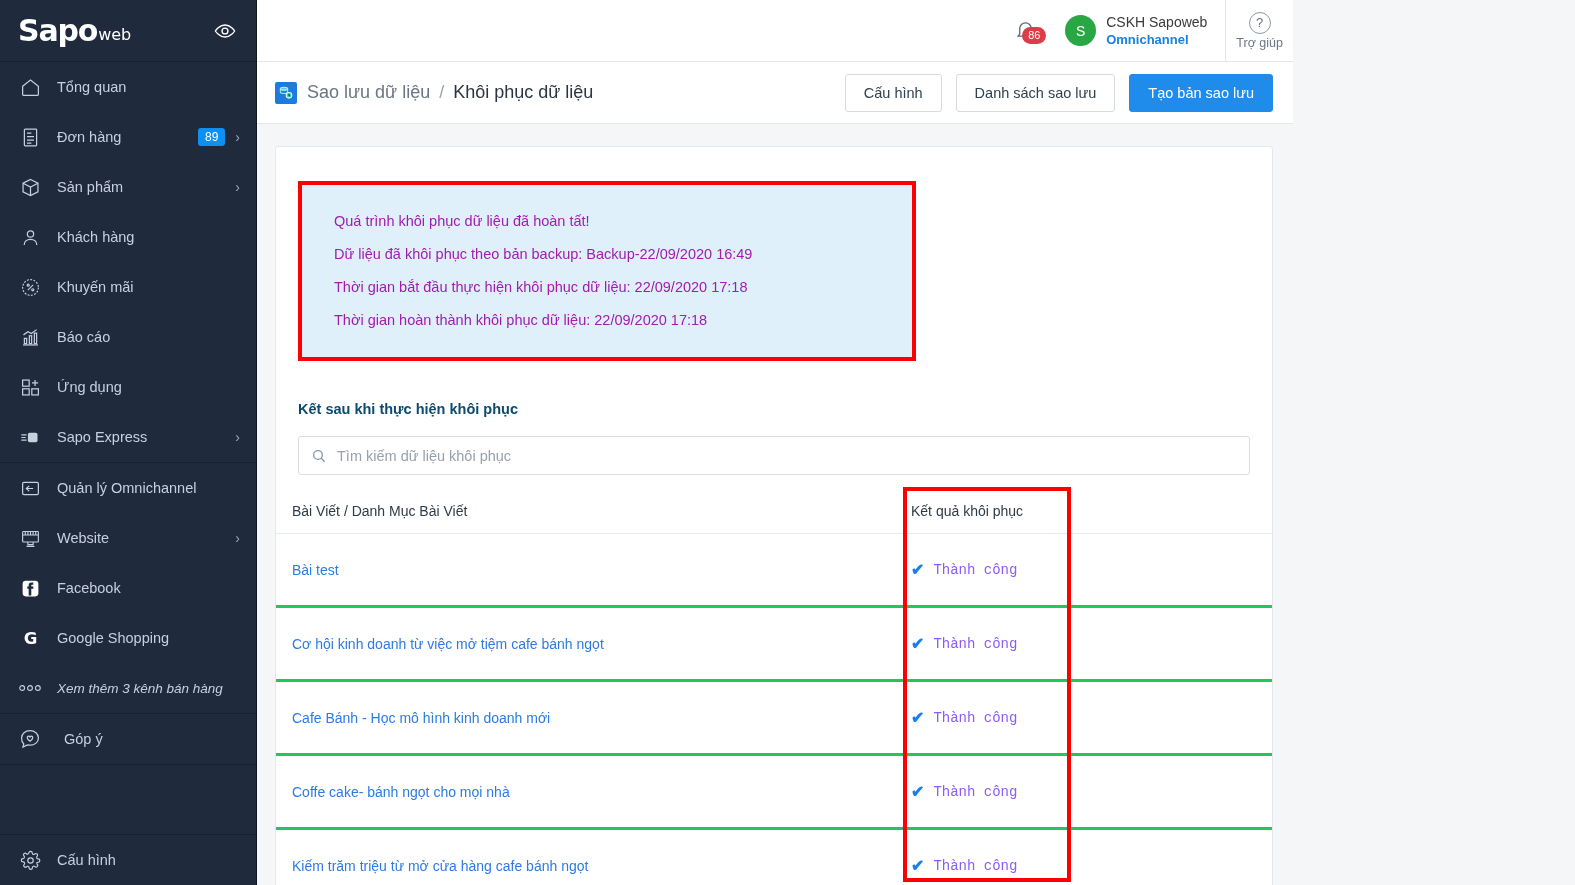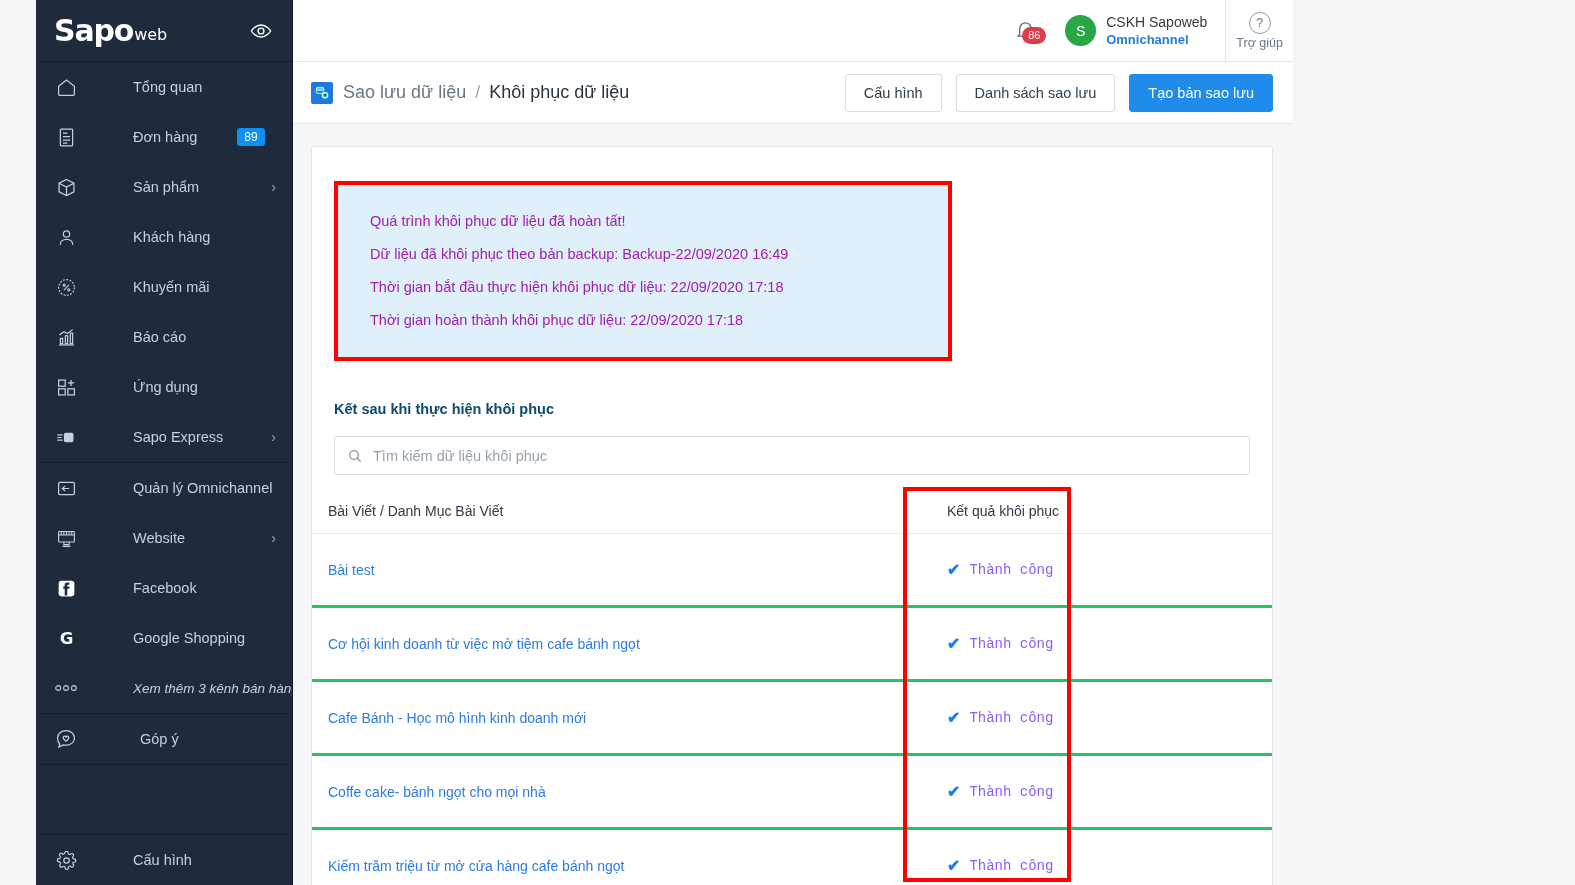--- a/index.html
+++ b/index.html
@@ -2,21 +2,21 @@
 <html><head>
 <meta charset="utf-8">
 <style>
   * { box-sizing: border-box; margin: 0; padding: 0; }
   html, body {
     width: 1575px; height: 885px;
     overflow: hidden;
     font-family: "Liberation Sans", sans-serif;
     background: #f4f6f8;
   }
-  .app { position: relative; width: 1293px; height: 885px; display: flex; padding-left: 36px; }
+  .app { position: relative; width: 1293px; height: 885px; display: flex; }
 
   
   .sidebar {
     width: 257px; min-width: 257px; height: 885px;
     background: #1f2a3d;
     display: flex; flex-direction: column;
     position: relative;
     border-right: 1px solid #0e1420;
   }
   .logo-bar {
@@ -37,21 +37,21 @@
   }
   .eye-icon { color: #ffffff; display: flex; align-items: center; }
 
   .nav { flex: 1; overflow: hidden; display: flex; flex-direction: column; }
   .nav-group { border-bottom: 1px solid #17202f; }
   .nav-spacer { flex: 1; }
   .nav-item {
     display: flex; align-items: center;
     height: 50px; padding: 0 16px 0 17px;
     color: #c7d0de; font-size: 14.5px;
-    cursor: pointer; position: relative; gap: 40px;
+    cursor: pointer; position: relative;
   }
   .nav-ico {
     width: 26px; min-width: 26px; height: 26px;
     display: flex; align-items: center; justify-content: center;
     color: #c7d0de; margin-right: 14px;
   }
   .nav-label { flex: 1; white-space: nowrap; }
   .nav-label.italic { font-style: italic; font-size: 13.5px; }
   .badge {
     background: #0e8ff2; color: #fff; font-size: 12px;

